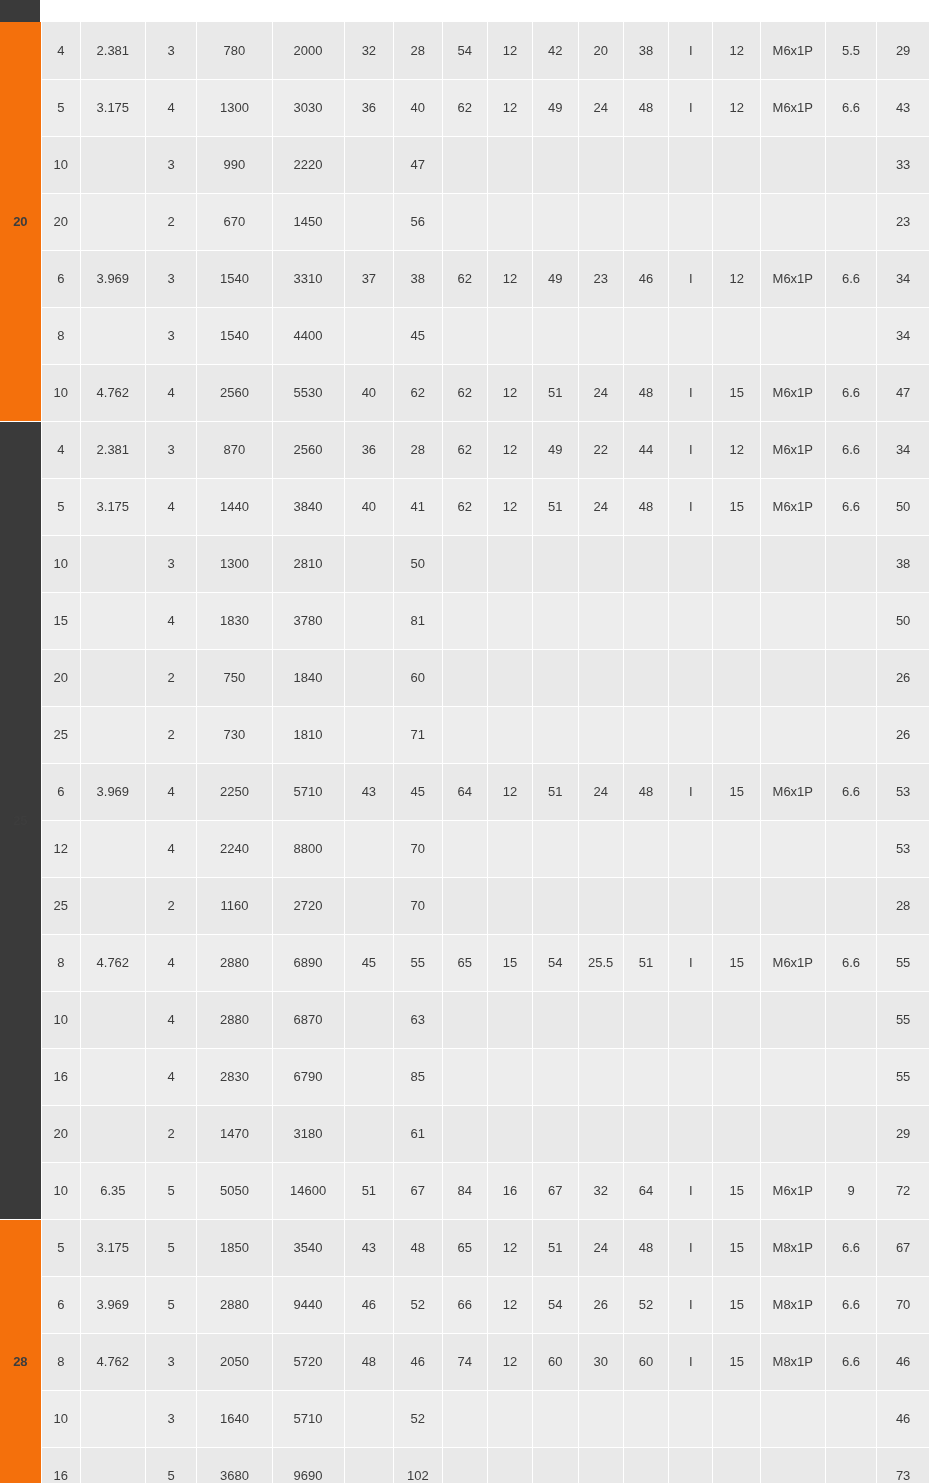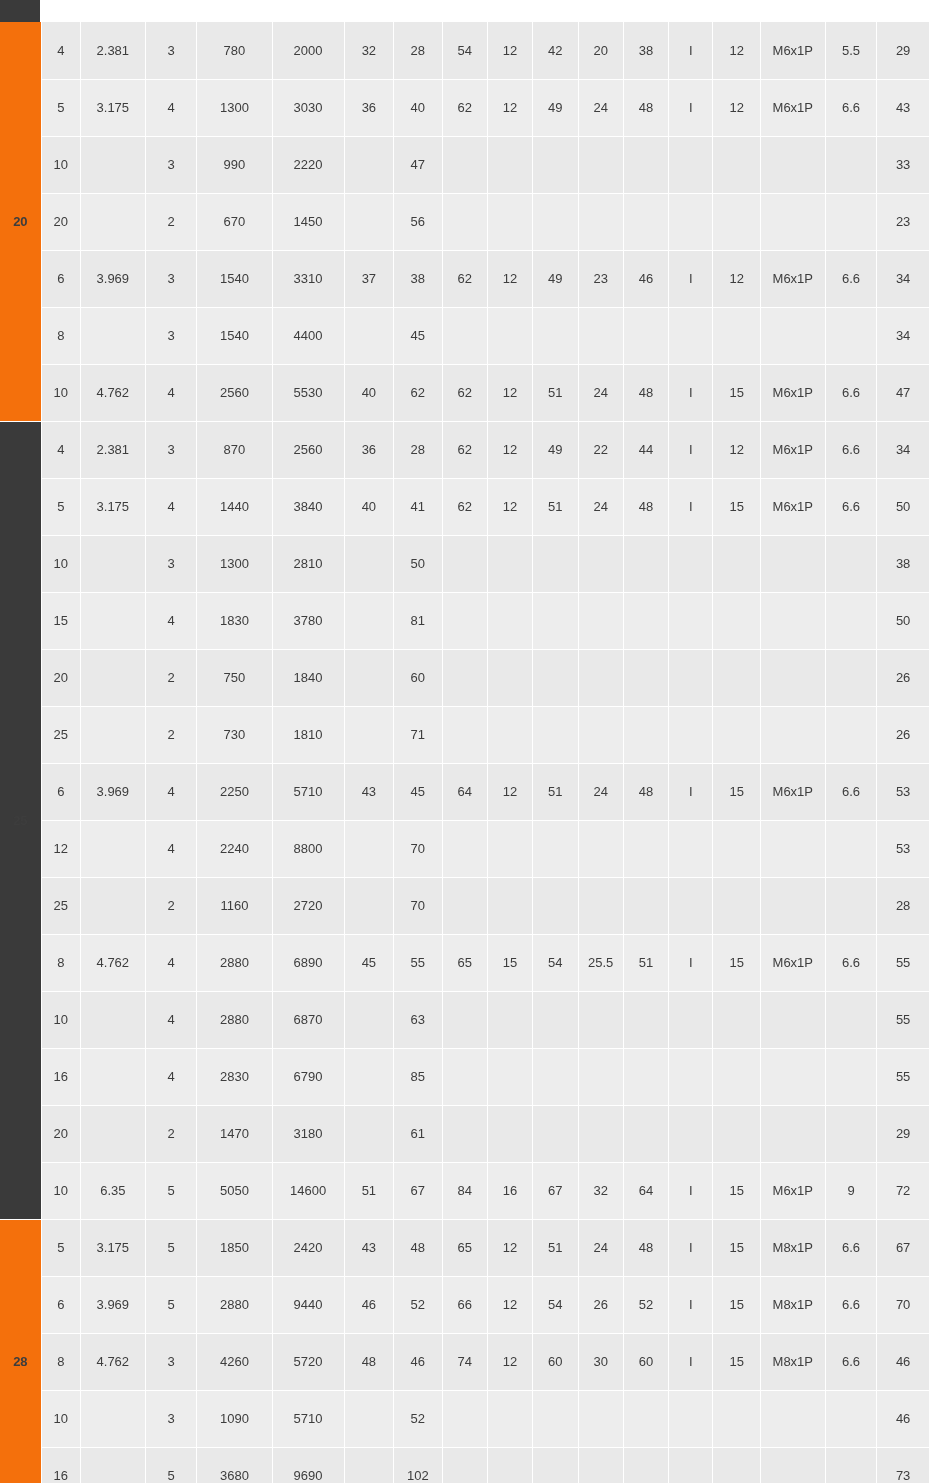--- a/index.html
+++ b/index.html
@@ -510,21 +510,21 @@
           <td class="data">M6x1P</td>
           <td class="data">9</td>
           <td class="data">72</td>
         </tr>
         <tr class="band-a">
           <td class="grp orange" rowspan="5">28</td>
           <td class="data">5</td>
           <td class="data">3.175</td>
           <td class="data">5</td>
           <td class="data">1850</td>
-          <td class="data">2420</td>
+          <td class="data">3540</td>
           <td class="data">43</td>
           <td class="data">48</td>
           <td class="data">65</td>
           <td class="data">12</td>
           <td class="data">51</td>
           <td class="data">24</td>
           <td class="data">48</td>
           <td class="data">I</td>
           <td class="data">15</td>
           <td class="data">M8x1P</td>
@@ -547,40 +547,40 @@
           <td class="data">I</td>
           <td class="data">15</td>
           <td class="data">M8x1P</td>
           <td class="data">6.6</td>
           <td class="data">70</td>
         </tr>
         <tr class="band-a">
           <td class="data">8</td>
           <td class="data">4.762</td>
           <td class="data">3</td>
-          <td class="data">4260</td>
+          <td class="data">2050</td>
           <td class="data">5720</td>
           <td class="data">48</td>
           <td class="data">46</td>
           <td class="data">74</td>
           <td class="data">12</td>
           <td class="data">60</td>
           <td class="data">30</td>
           <td class="data">60</td>
           <td class="data">I</td>
           <td class="data">15</td>
           <td class="data">M8x1P</td>
           <td class="data">6.6</td>
           <td class="data">46</td>
         </tr>
         <tr class="band-b">
           <td class="data">10</td>
           <td class="data"></td>
           <td class="data">3</td>
-          <td class="data">1090</td>
+          <td class="data">1640</td>
           <td class="data">5710</td>
           <td class="data"></td>
           <td class="data">52</td>
           <td class="data"></td>
           <td class="data"></td>
           <td class="data"></td>
           <td class="data"></td>
           <td class="data"></td>
           <td class="data"></td>
           <td class="data"></td>

